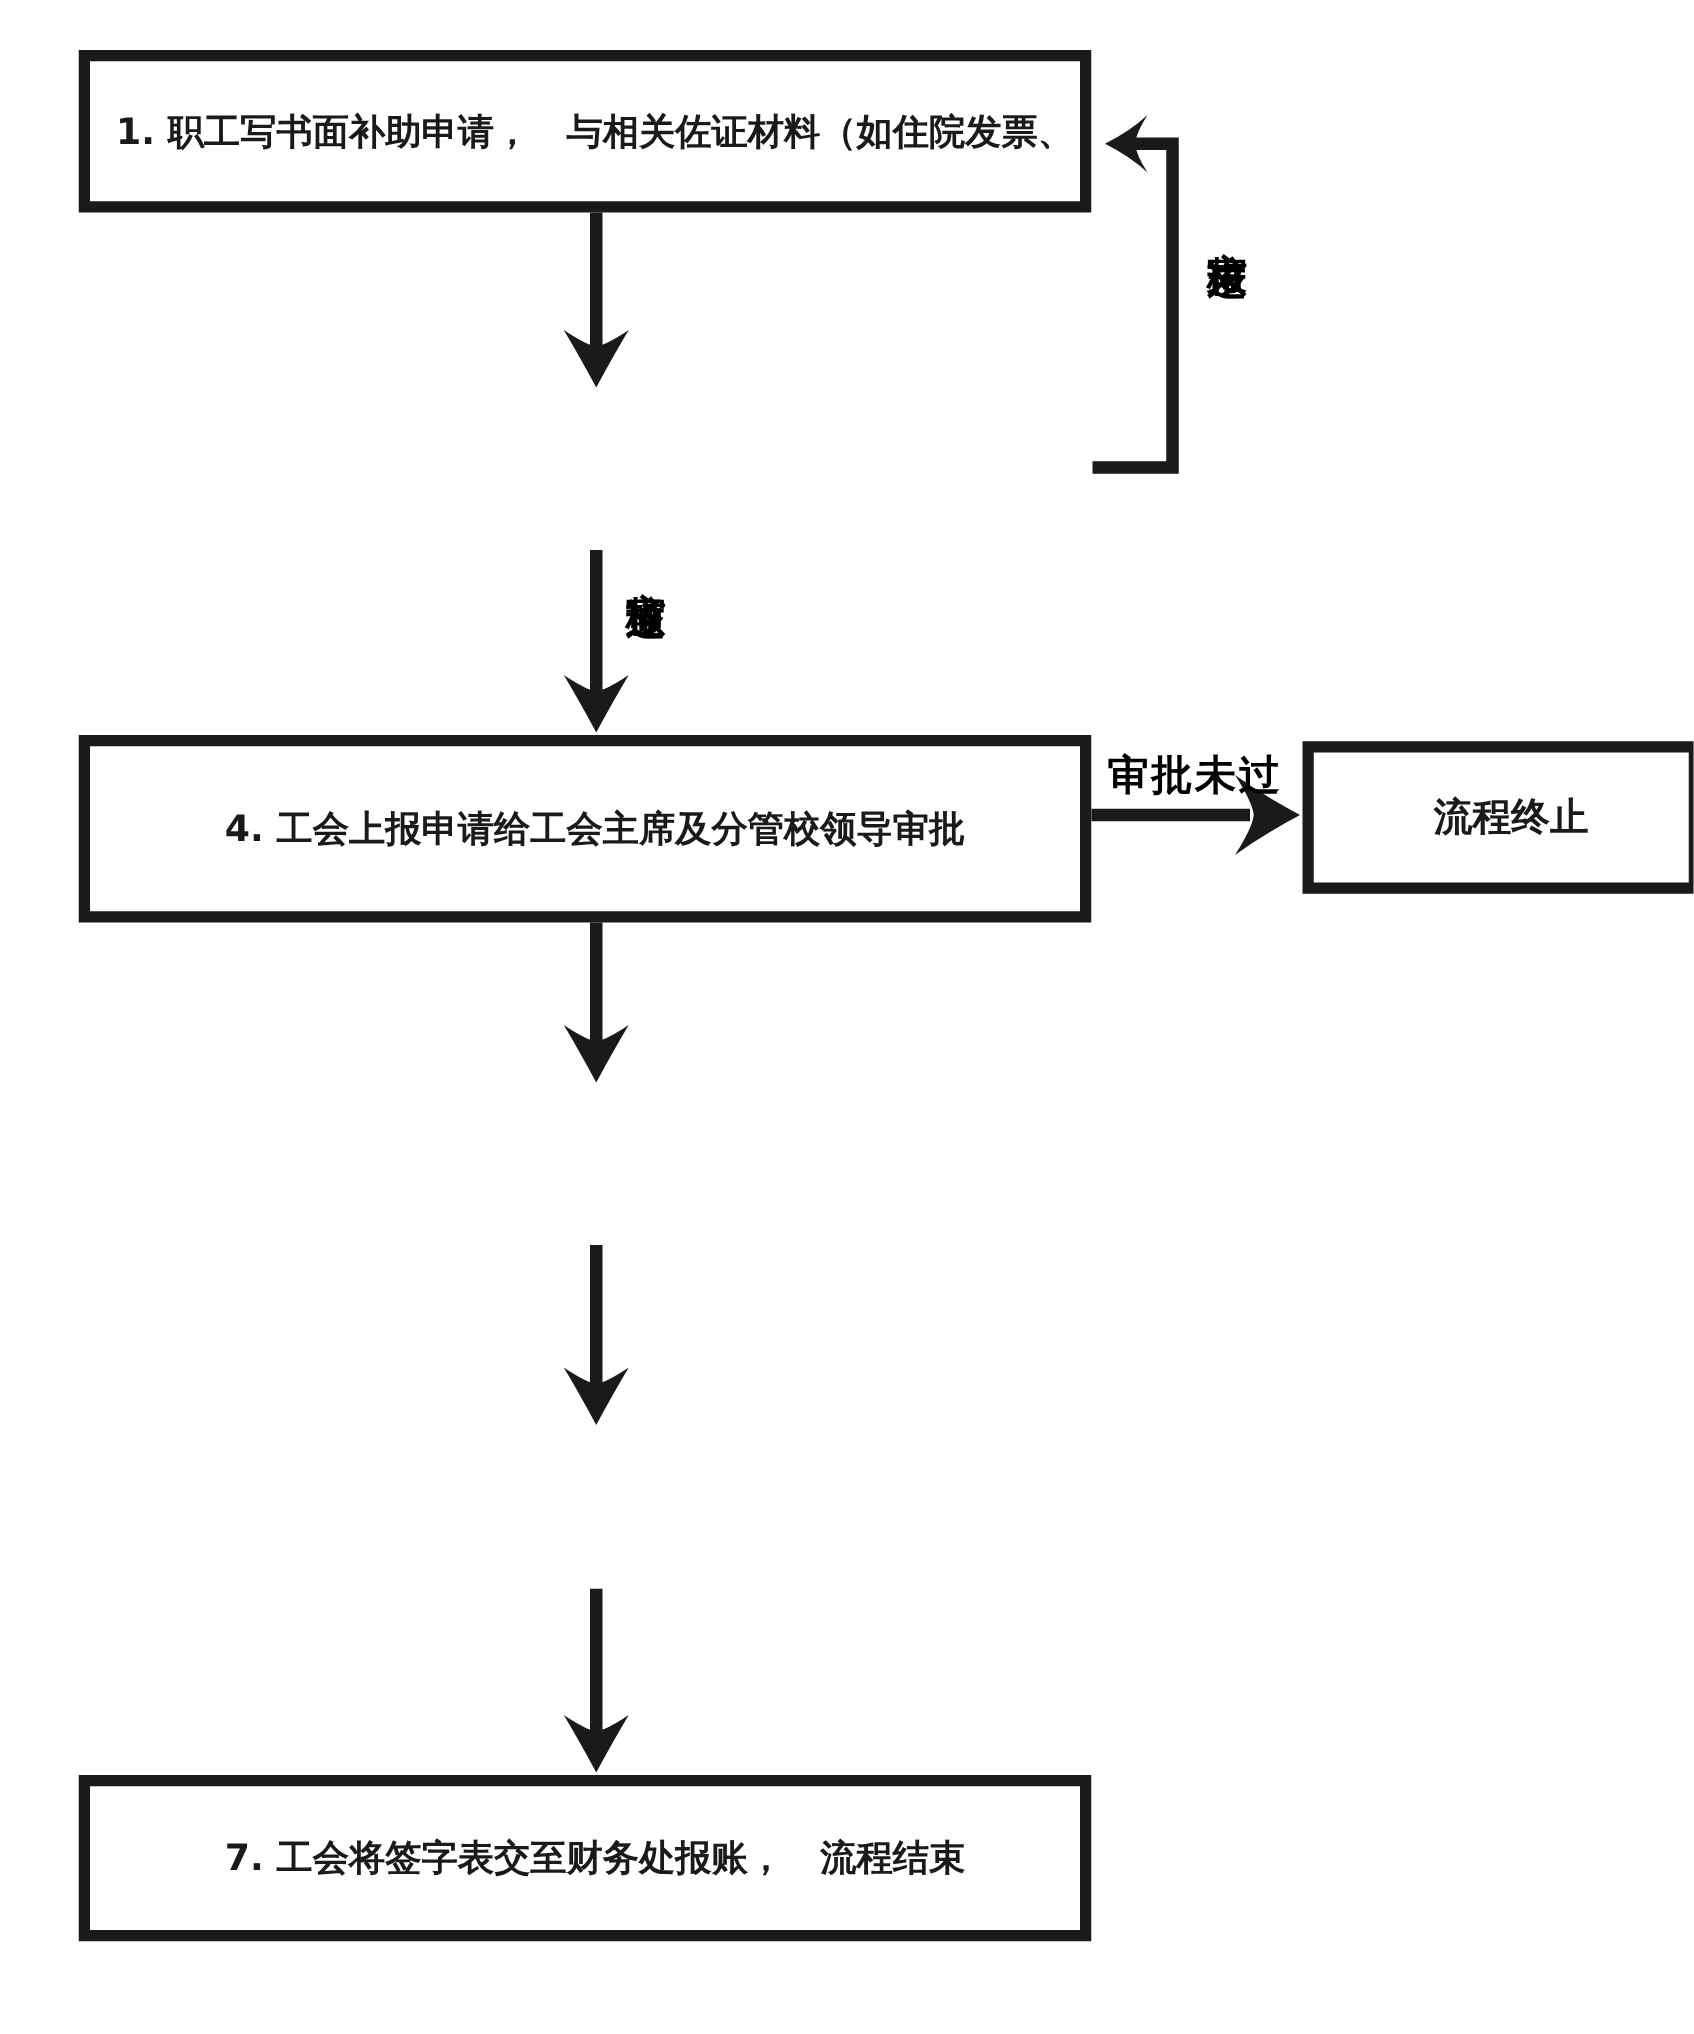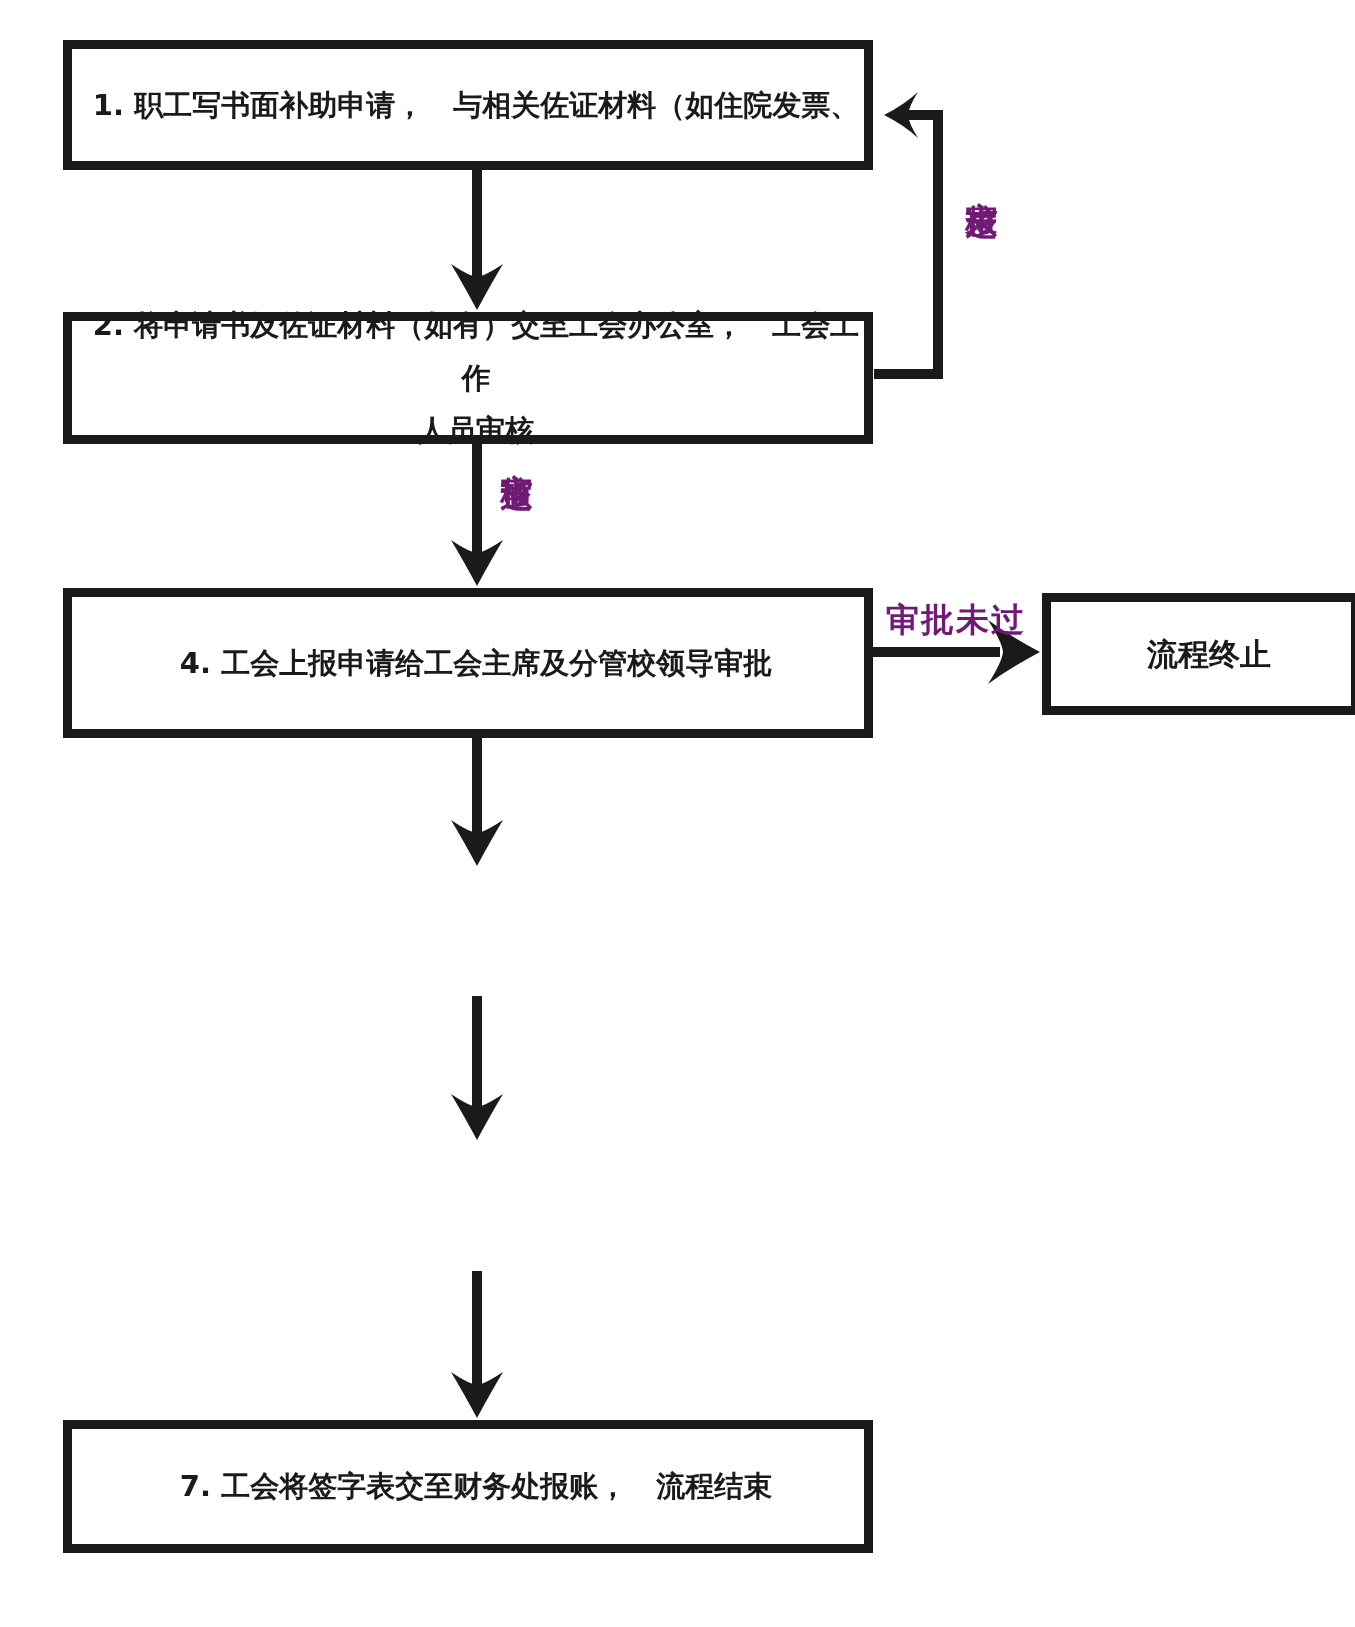--- a/index.html
+++ b/index.html
@@ -31,21 +31,21 @@
     color: #1a1a1a;
     box-sizing: border-box;
     padding-left: 16px;
   }
   .node .line {
     white-space: pre-wrap;
   }
   .edge-label {
     position: absolute;
     font-weight: bold;
-    color: #701a75;
+    color: #000000;
     white-space: nowrap;
   }
   .edge-label.vertical {
     writing-mode: vertical-rl;
     text-orientation: upright;
     font-size: 32px;
     letter-spacing: 2px;
     line-height: 1;
   }
   .edge-label.horizontal {
@@ -96,24 +96,20 @@
     <path class="head" d="M 1040 652 q -30 -16 -52 -32 q 14 22 15 32 q -1 10 -15 32 q 22 -16 52 -32 z"></path>
 
     <path class="shaft" d="M 874 374 L 938 374 L 938 115 L 906 115"></path>
     <path class="head" d="M 884 115 q 20 -10 34 -23 q -9 14 -10 23 q 1 9 10 23 q -14 -13 -34 -23 z"></path>
   </svg>
 
   <div class="node" style="left:63px; top:40px; width:810px; height:130px;">
     <div class="line">1. 职工写书面补助申请，　与相关佐证材料（如住院发票、</div>
   </div>
 
-  <div class="node" style="left:63px; top:312px; width:810px; height:132px;">
-    <div class="line">2. 将申请书及佐证材料（如有）交至工会办公室，　工会工作</div>
-    <div class="line">人员审核</div>
-  </div>
 
   <div class="node" style="left:63px; top:588px; width:810px; height:150px;">
     <div class="line">4. 工会上报申请给工会主席及分管校领导审批</div>
   </div>
 
   <div class="node" style="left:1042px; top:593px; width:318px; height:122px; font-size:31px;">
     <div class="line">流程终止</div>
   </div>
 
 

